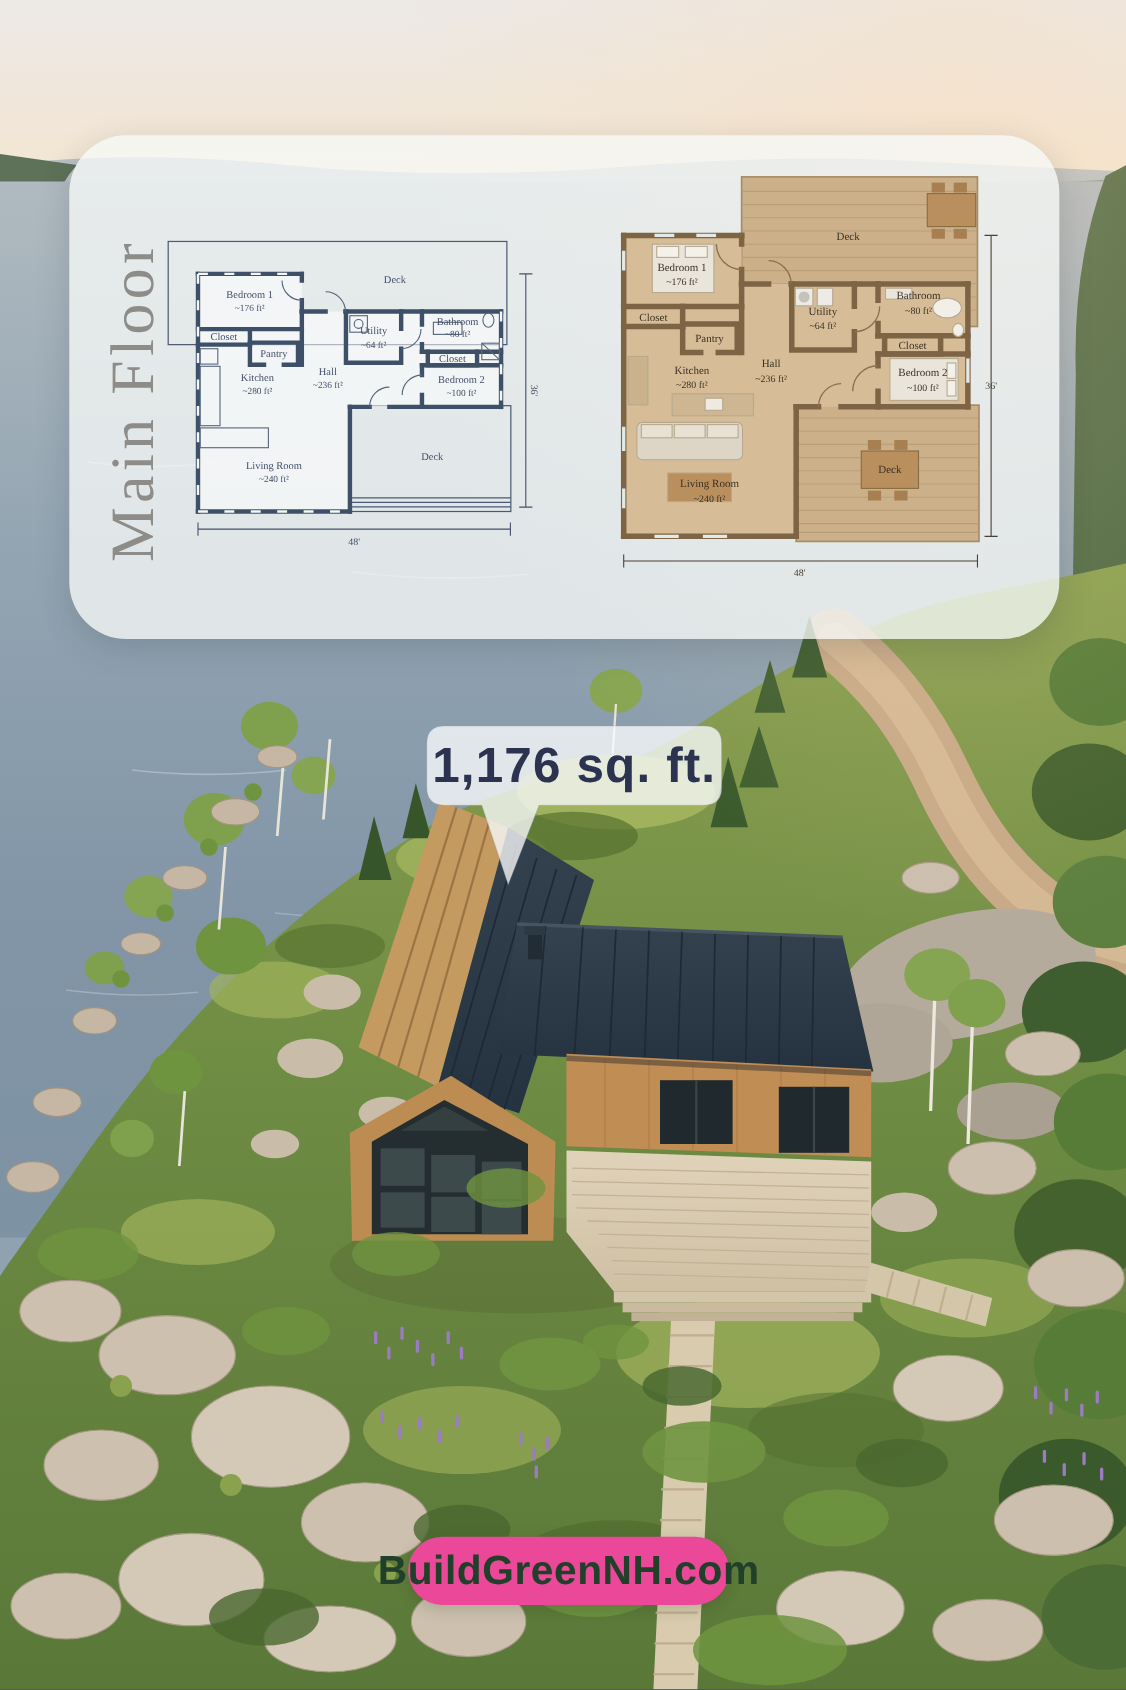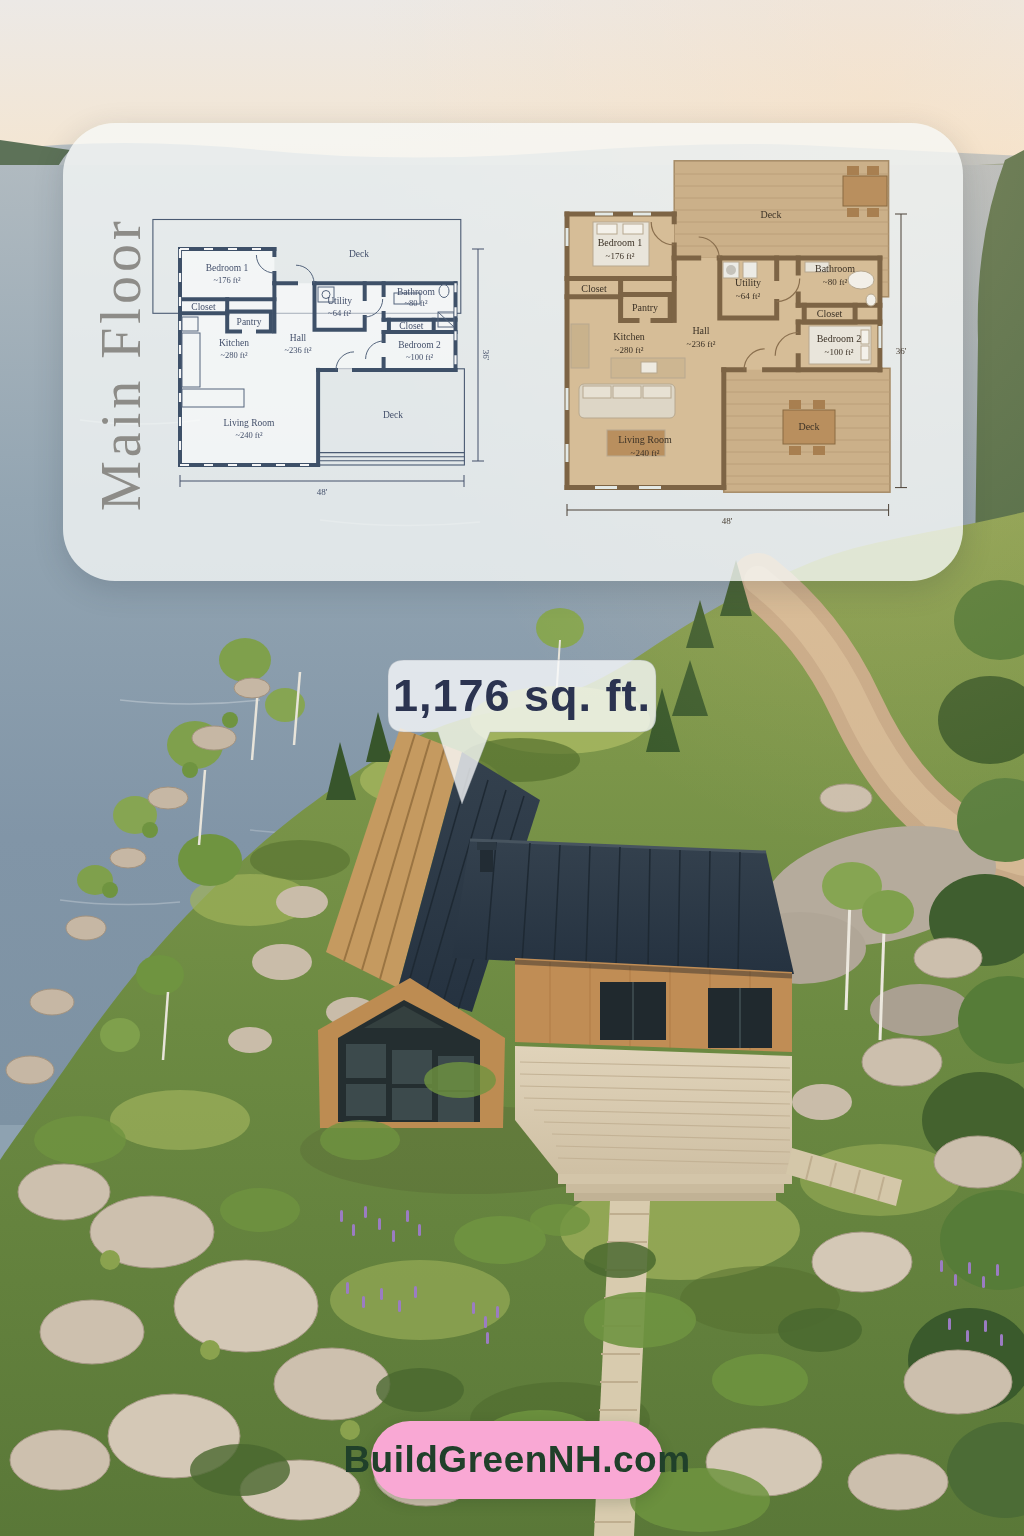--- a/index.html
+++ b/index.html
@@ -42,24 +42,24 @@
   .rp-area{font-family:"Liberation Serif",serif;font-size:9px;fill:#3c3226;text-anchor:middle;}
   .rp-dim{stroke:#4a4136;stroke-width:1;fill:none;}
   .rp-dimtxt{font-family:"Liberation Serif",serif;font-size:9px;fill:#4a4136;text-anchor:middle;}
 
   
   .callout{position:absolute;left:378px;top:654px;width:312px;height:160px;}
   .callout text{font-family:"Liberation Sans",sans-serif;font-size:45px;font-weight:600;
          fill:#2b3350;letter-spacing:1px;text-anchor:middle;}
 
   
-  .badge{position:absolute;left:371px;top:1397px;width:292px;height:78px;border-radius:39px;
-         background:#f9a8d4;color:#20402a;font-size:37px;font-weight:700;letter-spacing:.5px;
+  .badge{position:absolute;left:371px;top:1397px;width:292px;height:62px;border-radius:39px;
+         background:#ec4899;color:#20402a;font-size:37px;font-weight:700;letter-spacing:.5px;
          display:flex;align-items:center;justify-content:center;
-         box-shadow:0 4px 14px rgba(30,50,30,0.18);margin-top:24px;}
+         box-shadow:0 4px 14px rgba(30,50,30,0.18);}
 </style>
 </head>
 <body>
 
 <div id="stage">
 
   <svg class="bg" width="1024" height="1536" viewBox="0 0 1024 1536">
     <defs>
       <linearGradient id="skyG" x1="0" y1="0" x2="0" y2="1">
         <stop offset="0" stop-color="#ece9e6"></stop>

